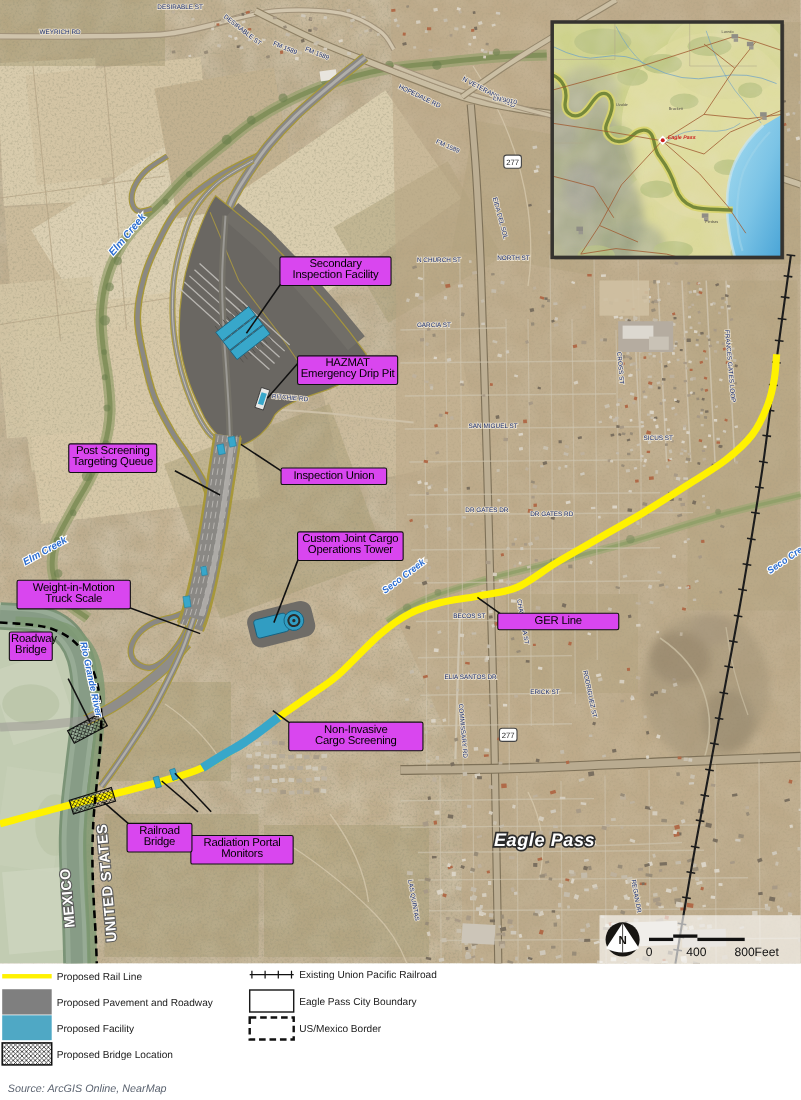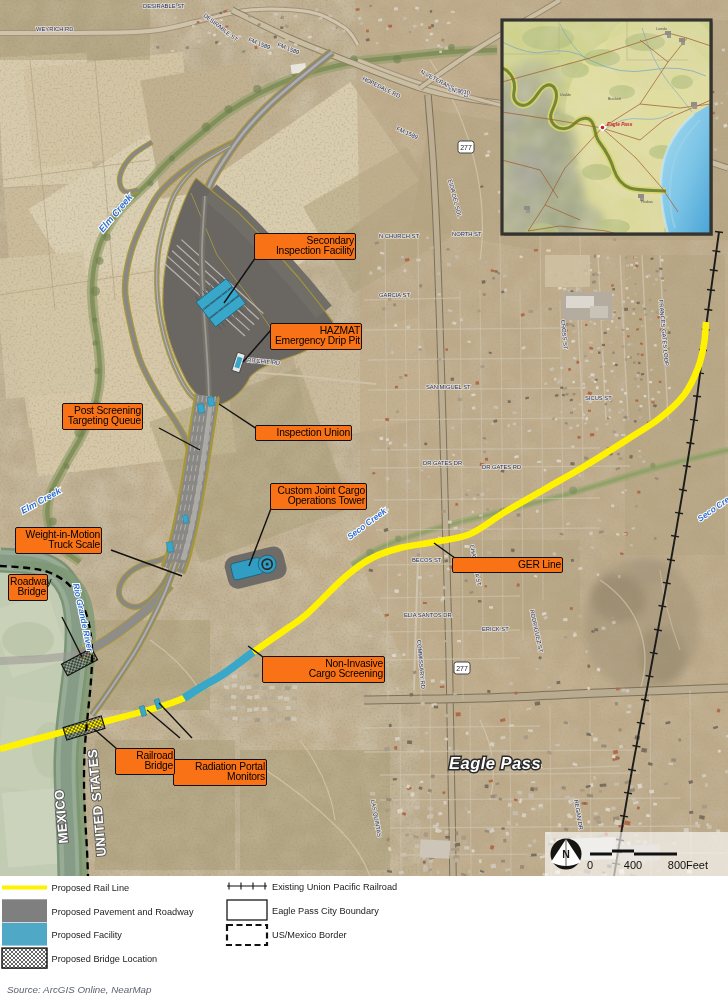--- a/index.html
+++ b/index.html
@@ -1,15 +1,15 @@
 <!DOCTYPE html>
 <html><head><meta charset="utf-8"><style>
 html,body{margin:0;padding:0;background:#fff}
 #page{position:relative;width:728px;height:1000px;overflow:hidden;font-family:"Liberation Sans", sans-serif}
-.box{position:absolute;box-sizing:border-box;background:#f97316;border:1.3px solid #111;border-radius:2px;font-size:10.3px;line-height:1.05;text-align:right;padding:1.5px 1px;color:#000;letter-spacing:-0.2px}
+.box{position:absolute;box-sizing:border-box;background:#d946ef;border:1.3px solid #111;border-radius:2px;font-size:10.3px;line-height:1.05;text-align:center;padding:1.5px 1px;color:#000;letter-spacing:-0.2px}
 </style></head>
 <body>
 <div id="page">
 <svg width="728" height="876" style="position:absolute;left:0;top:0">
 <defs>
 <filter id="coarse" x="0" y="0" width="100%" height="100%">
  <feTurbulence type="fractalNoise" baseFrequency="0.008 0.008" numOctaves="3" seed="7" result="n"></feTurbulence>
  <feColorMatrix in="n" type="matrix" values="0 0 0 0 0.42  0 0 0 0 0.38  0 0 0 0 0.28  0 0 0 1.8 -0.45"></feColorMatrix>
 </filter>
 <filter id="med" x="0" y="0" width="100%" height="100%">
@@ -1450,19 +1450,19 @@
 <text x="272" y="37.5">Eagle Pass City Boundary</text>
 <text x="272" y="62">US/Mexico Border</text>
 </g>
 <text x="7" y="117" font-family="&quot;Liberation Sans&quot;, sans-serif" font-size="9.8" font-style="italic" fill="#5b6370">Source: ArcGIS Online, NearMap</text>
 </svg>
 <div class="box" style="left:254px;top:233px;width:102px">Secondary<br>Inspection Facility</div>
 <div class="box" style="left:270px;top:323px;width:92px">HAZMAT<br>Emergency Drip Pit</div>
 <div class="box" style="left:62px;top:403px;width:81px">Post Screening<br>Targeting Queue</div>
 <div class="box" style="left:255px;top:425px;width:97px">Inspection Union</div>
 <div class="box" style="left:270px;top:483px;width:97px">Custom Joint Cargo<br>Operations Tower</div>
-<div class="box" style="left:15px;top:527px;width:87px">Weight-in-Motion<br>Truck Scale</div>
+<div class="box" style="left:15px;top:527px;width:104px">Weight-in-Motion<br>Truck Scale</div>
 <div class="box" style="left:8px;top:574px;width:40px">Roadway<br>Bridge</div>
 <div class="box" style="left:452px;top:557px;width:111px">GER Line</div>
 <div class="box" style="left:262px;top:656px;width:123px">Non-Invasive<br>Cargo Screening</div>
 <div class="box" style="left:173px;top:759px;width:94px">Radiation Portal<br>Monitors</div>
 <div class="box" style="left:115px;top:748px;width:60px">Railroad<br>Bridge</div>
 
 </div>
 </body></html>

